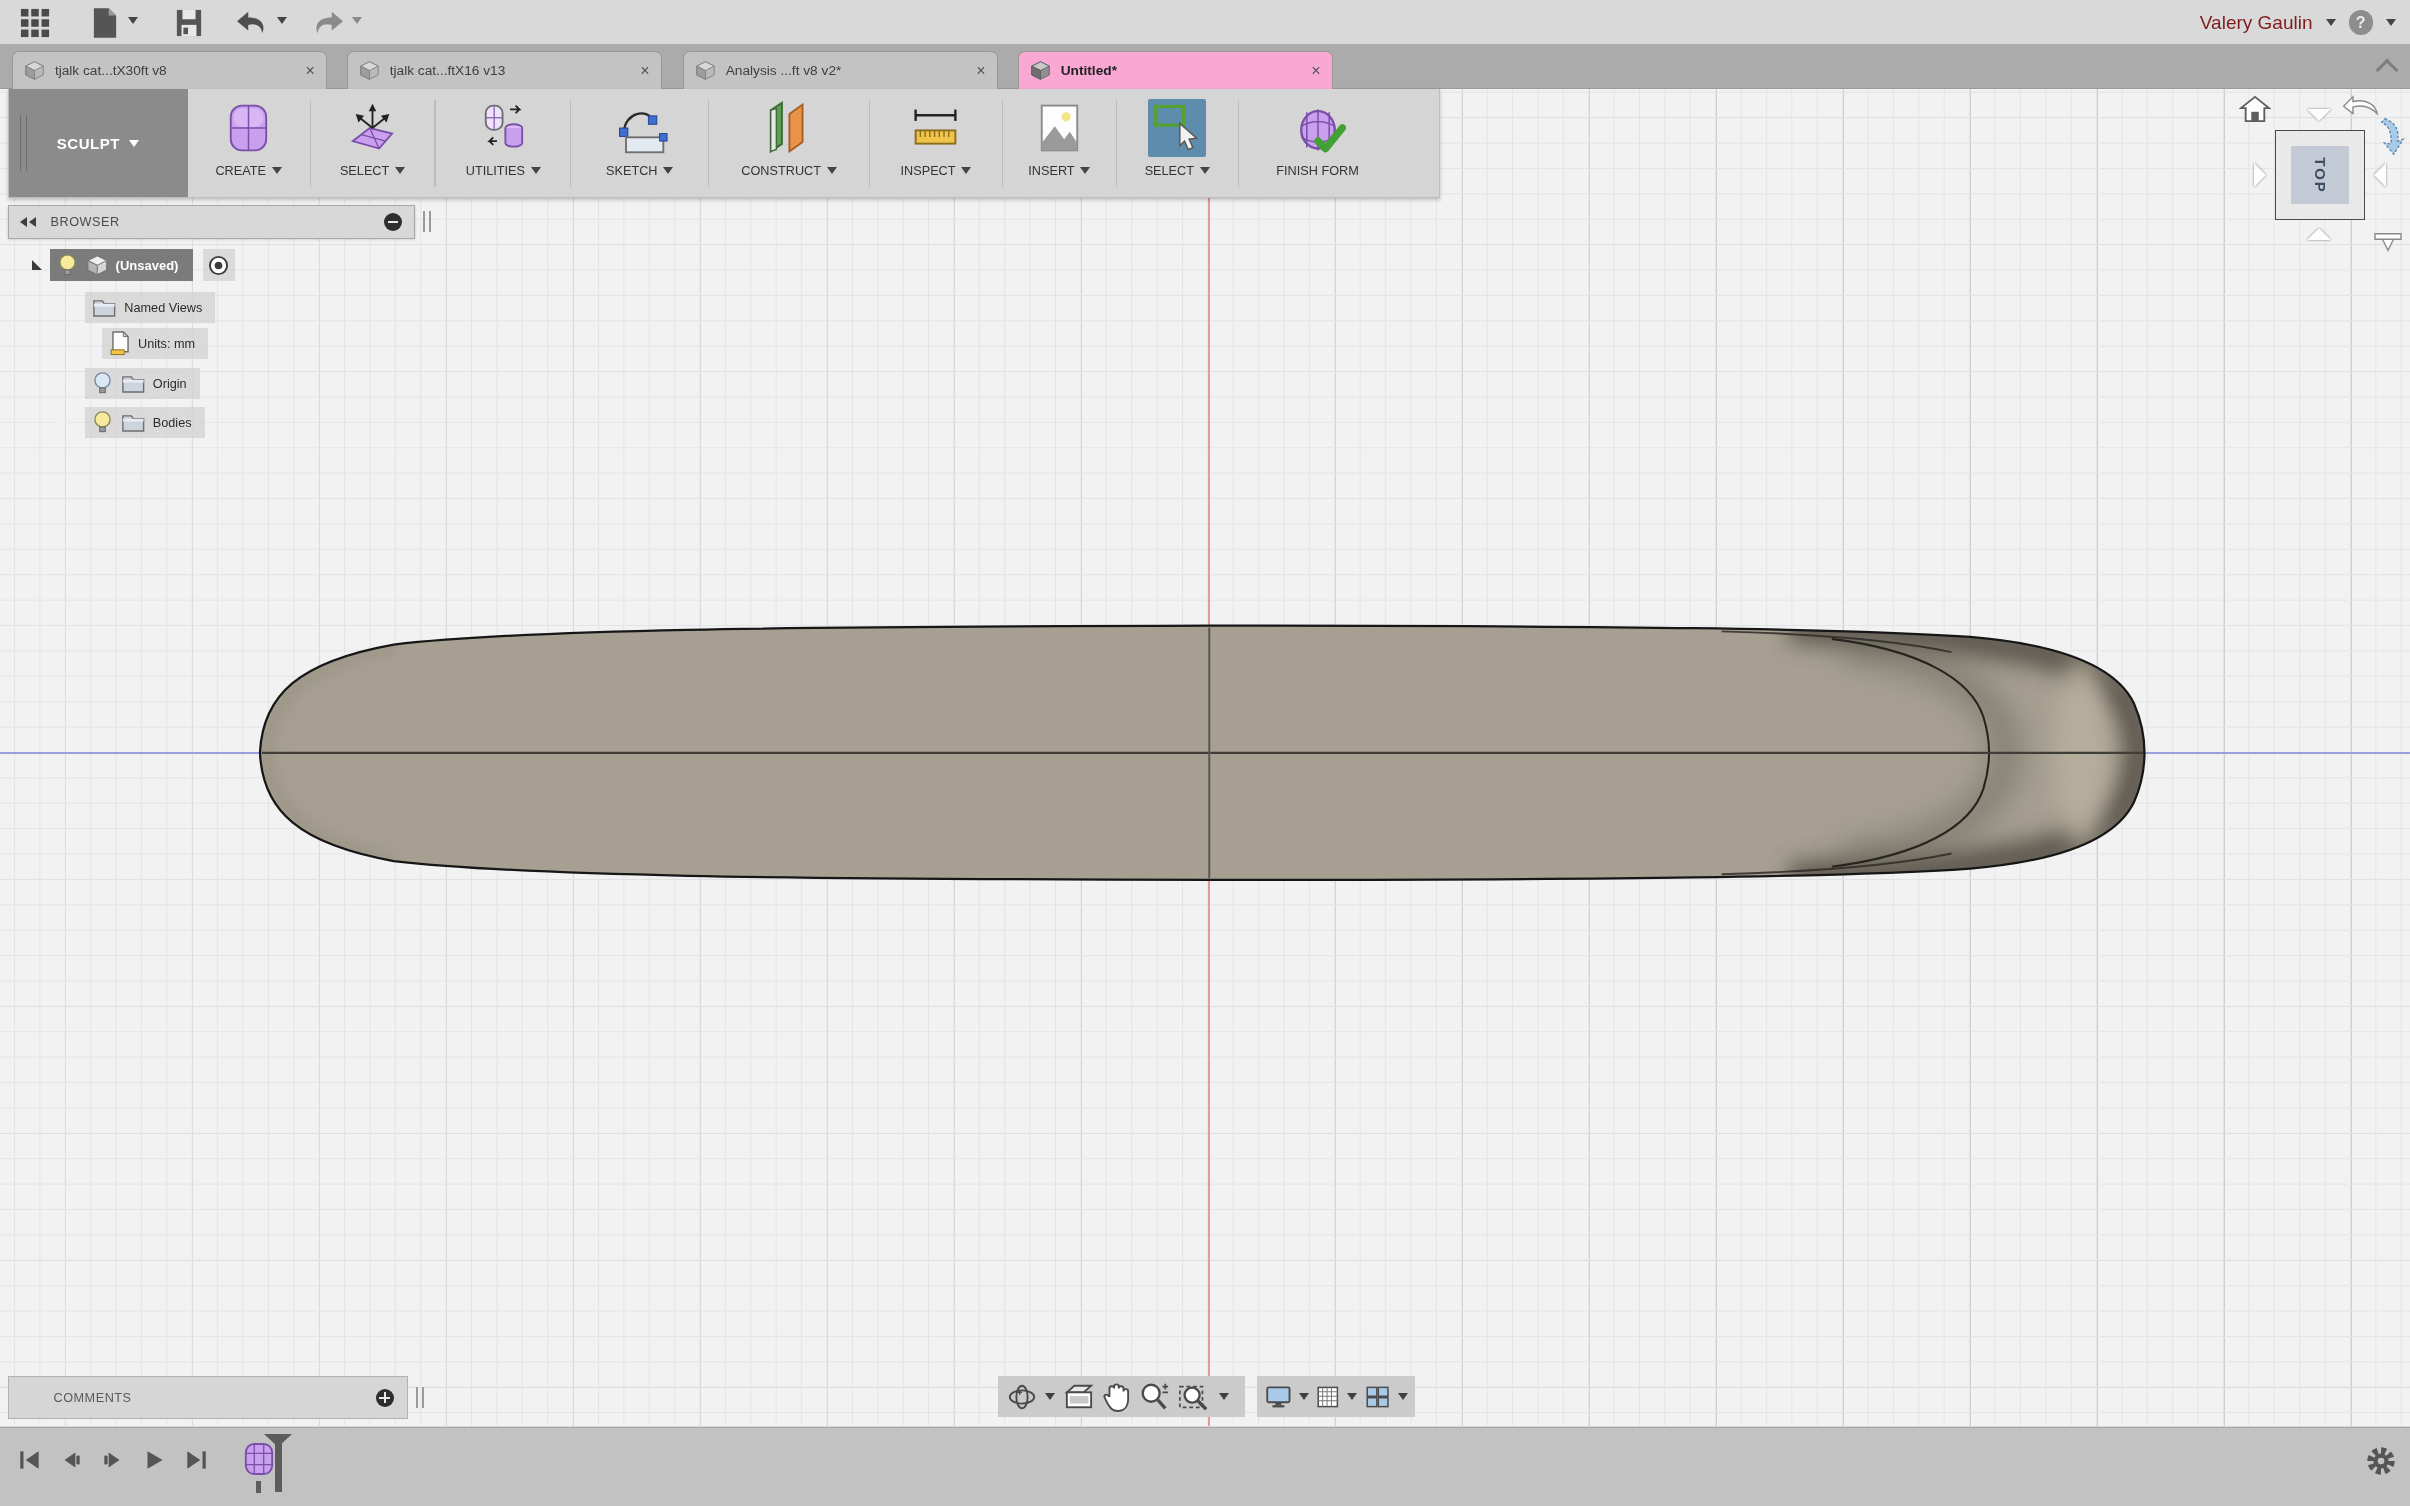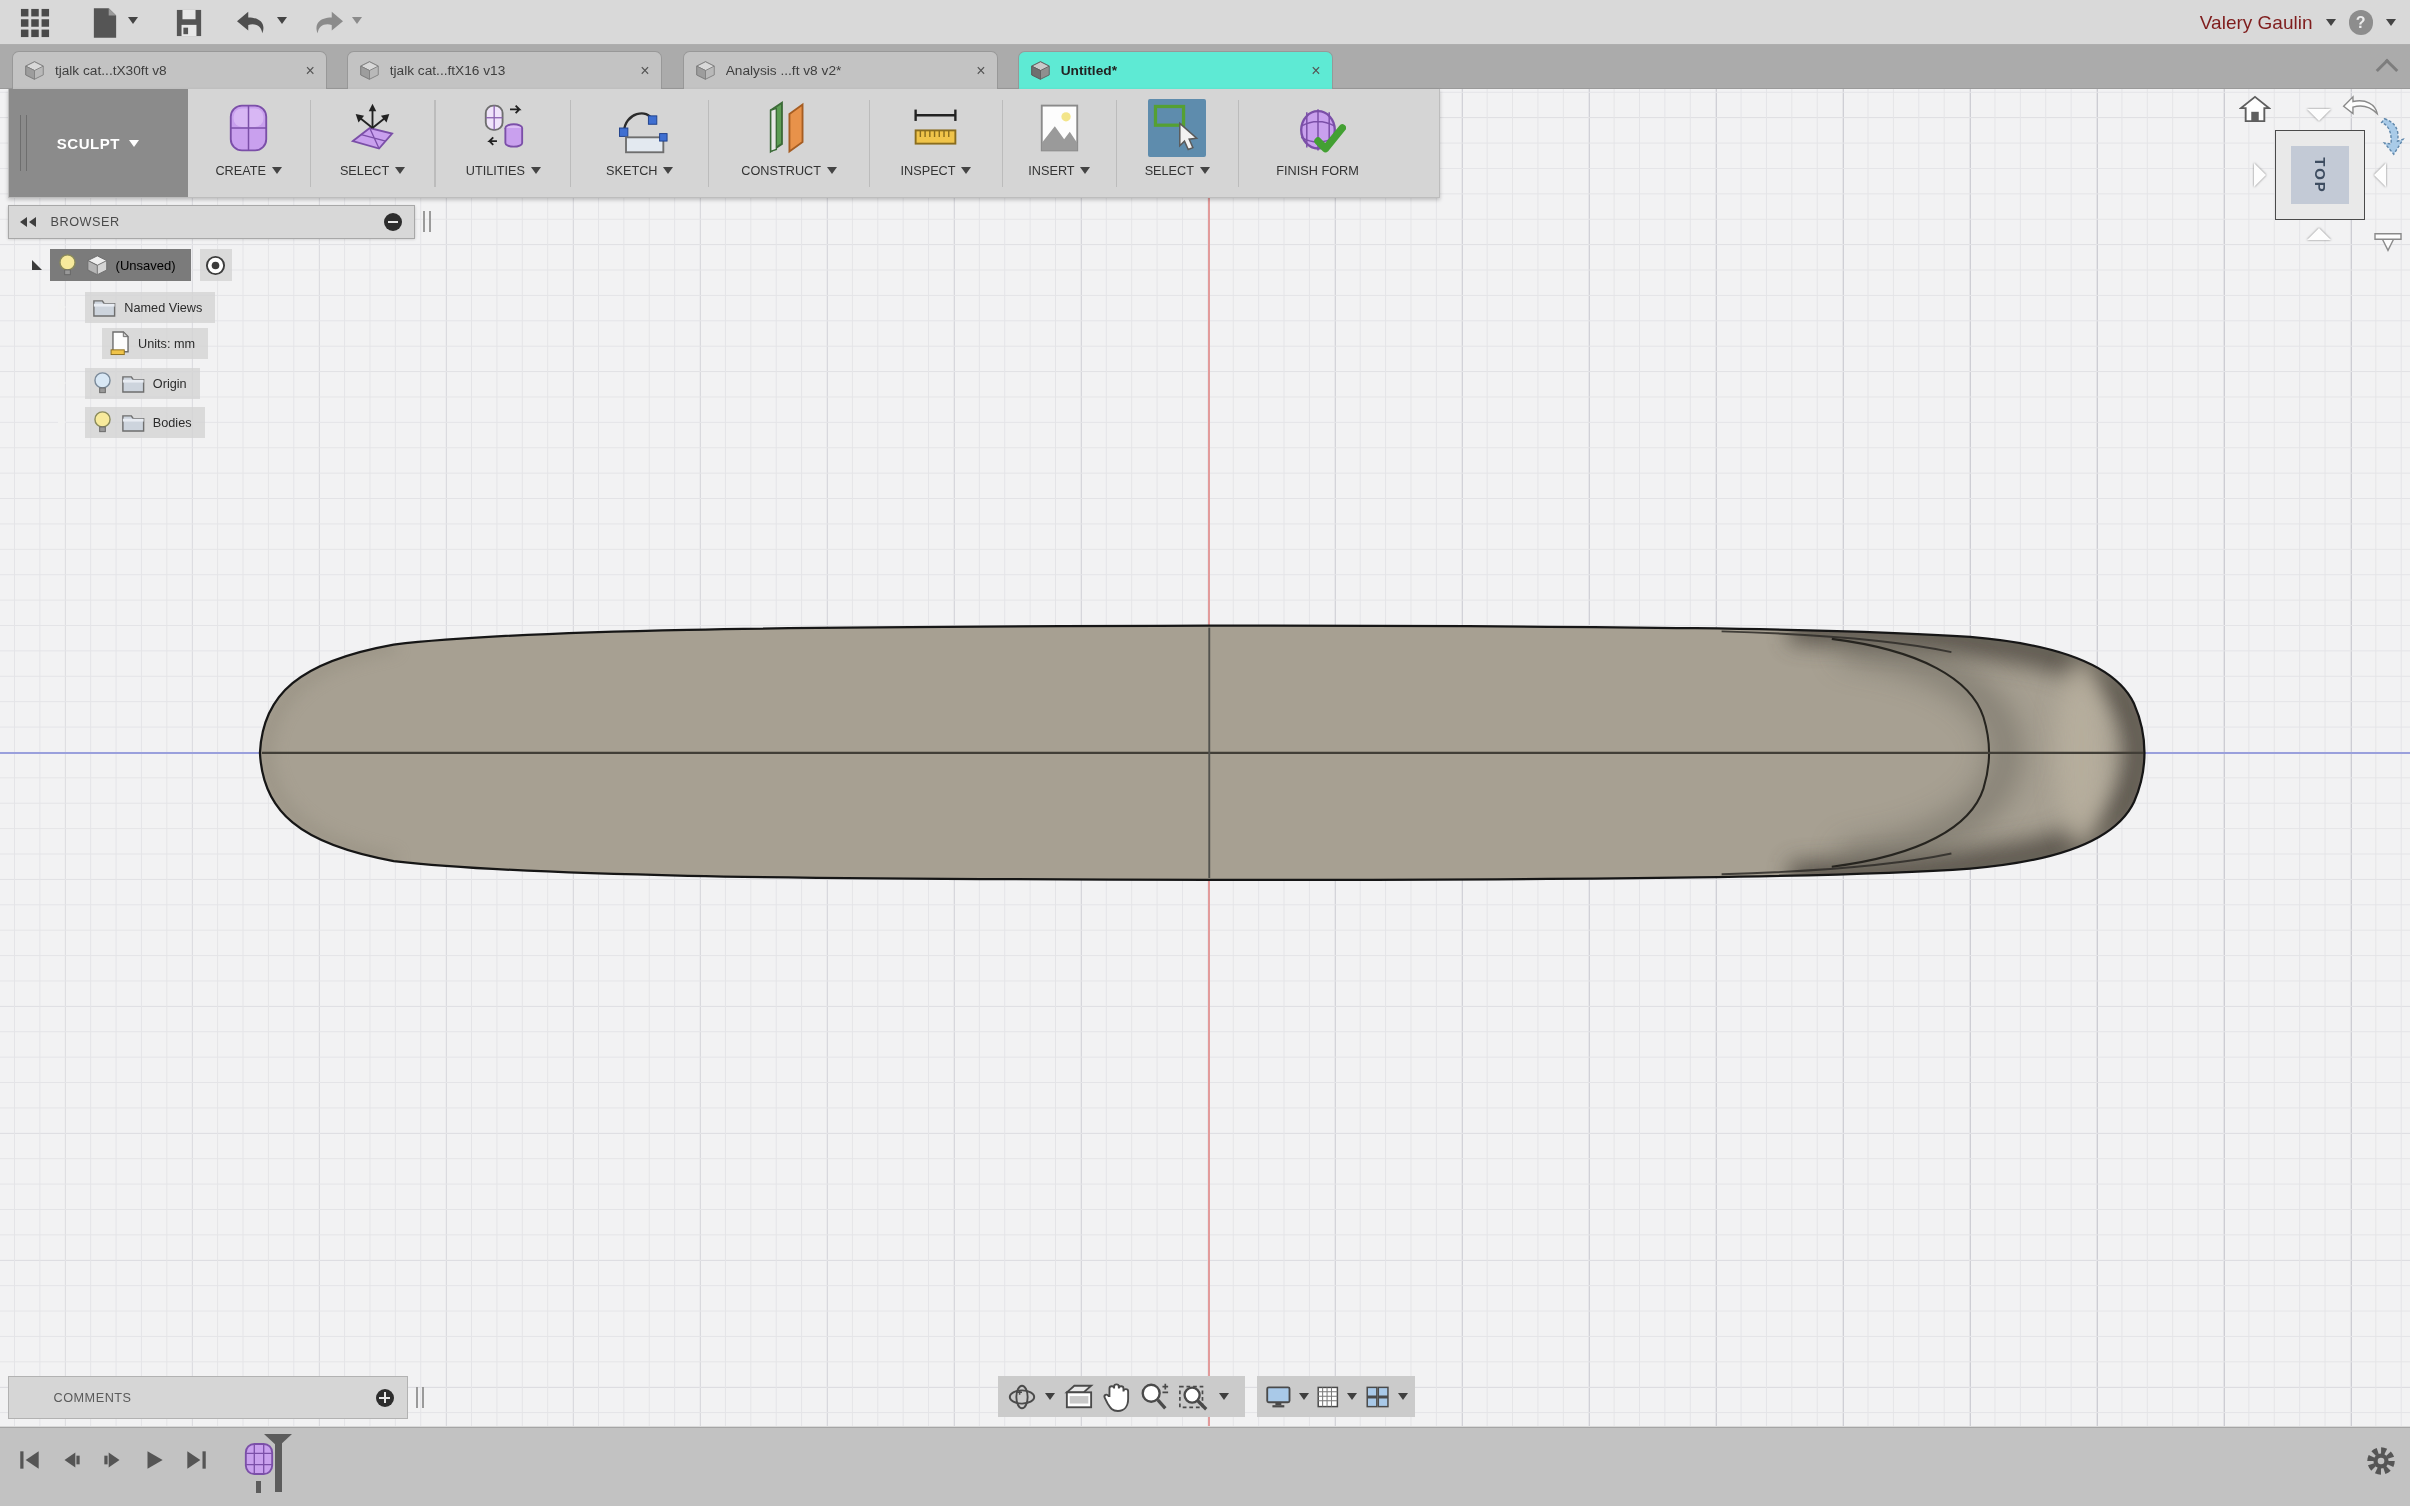--- a/index.html
+++ b/index.html
@@ -11,21 +11,21 @@
   
   #topbar { position:absolute; left:0; top:0; width:2411px; height:45px; background:#d9d9d9; border-bottom:0.9px solid #aeaeae; }
   #topbar .ic { position:absolute; top:7.5px; cursor:default; }
   #user-cluster { position:absolute; right:15px; top:0; height:45px; display:flex; align-items:center; gap:13px; }
   #user-name { font-size:19px; color:#7f1d1d; }
   #help-circle { width:24.5px; height:24.5px; border-radius:50%; background:#8d8d8d; color:#ececec; font-size:16px; font-weight:bold; display:flex; align-items:center; justify-content:center; }
 
   
   #tabbar { position:absolute; left:0; top:45px; width:2411px; height:44px; background:#ababab; border-bottom:0.9px solid #9a9a9a; }
   .tab { position:absolute; top:5.6px; height:39px; width:315px; background:#c3c3c3; border:0.9px solid #989898; border-bottom:none; border-radius:6.6px 6.6px 0 0; display:flex; align-items:center; padding:0 11.3px; gap:9.4px; }
-  .tab.active { background:#5eead4; }
+  .tab.active { background:#f9a8d4; }
   .tab .title { font-size:13.7px; color:#3f3f3f; white-space:nowrap; overflow:hidden; flex:1; }
   .tab.active .title { color:#222; font-weight:bold; }
   .tab .close { margin-left:auto; font-size:16px; color:#555; }
   #toolbar-collapse { position:absolute; right:13px; top:11.3px; width:21px; height:21px; }
   #toolbar-collapse::before { content:""; position:absolute; left:1.9px; top:5.6px; width:13px; height:13px; border-left:3.8px solid #7d7d7d; border-top:3.8px solid #7d7d7d; transform:rotate(45deg); }
 
   
   #canvas { position:absolute; left:0; top:89px; width:2411px; height:1337px;
     background-color:#f2f2f3;
     background-image:
@@ -61,21 +61,21 @@
   .circle-plus::after { content:""; position:absolute; left:8px; top:3.8px; width:2.4px; height:10.4px; background:#e8e8e8; }
   .grip-v { position:absolute; width:7.5px; height:21px; border-left:2.4px solid #9a9a9a; border-right:2.4px solid #9a9a9a; }
   .brow { position:absolute; display:flex; align-items:center; gap:7.5px; }
   .brow .bg { display:flex; align-items:center; gap:7.5px; background:#d3d3d3cc; padding:2.8px 13px 2.8px 7.5px; height:31px; }
   .brow .txt { font-size:12.7px; color:#2c2c2c; white-space:nowrap; }
   .tri-exp { width:0; height:0; border-top:10.4px solid #3c3c3c; border-right:10.4px solid transparent; transform:rotate(-90deg); }
   .tri-col { width:0; height:0; border-top:6.6px solid transparent; border-bottom:6.6px solid transparent; border-left:8.5px solid transparent; border-left-color:transparent; position:relative; }
   .tri-col::before { content:""; position:absolute; left:-8.5px; top:-6.6px; width:0; height:0; border-top:6.6px solid transparent; border-bottom:6.6px solid transparent; border-left:8.5px solid #f2f2f2; }
   .tri-col::after { content:""; position:absolute; left:-9.4px; top:-7.5px; width:0; height:0; border-top:7.5px solid transparent; border-bottom:7.5px solid transparent; border-left:10px solid #555; z-index:-1; }
   #row-root .sel { background:#7b7b7b; display:flex; align-items:center; gap:7.5px; padding:2.8px 15px 2.8px 7.5px; height:32px; }
-  #row-root .sel .txt { color:#000000; font-weight:normal; font-size:13px; }
+  #row-root .sel .txt { color:#ffffff; font-weight:bold; font-size:13px; }
   #row-root .viz { width:32px; height:32px; background:#d3d3d3cc; display:flex; align-items:center; justify-content:center; margin-left:1.9px; }
 
   
   #viewcube-face { position:absolute; left:2275px; top:41px; width:90px; height:90px; background:#e9e9e9; border:1.9px solid #4a4a4a; display:flex; align-items:center; justify-content:center; }
   #viewcube-face .inner { width:58px; height:58px; background:#c3cad6; display:flex; align-items:center; justify-content:center; }
   #viewcube-face .txt { transform:rotate(90deg); font-size:15px; font-weight:bold; color:#3e4d61; letter-spacing:1.9px; }
   .vc-arrow { position:absolute; width:0; height:0; }
   .vc-tri-d { border-left:12.2px solid transparent; border-right:12.2px solid transparent; border-top:12.2px solid #fdfdfd; filter:drop-shadow(0 0 0.9px #777); }
   .vc-tri-u { border-left:12.2px solid transparent; border-right:12.2px solid transparent; border-bottom:12.2px solid #fdfdfd; filter:drop-shadow(0 0 0.9px #777); }
   .vc-tri-r { border-top:12.2px solid transparent; border-bottom:12.2px solid transparent; border-left:12.2px solid #fdfdfd; filter:drop-shadow(0 0 0.9px #777); }

